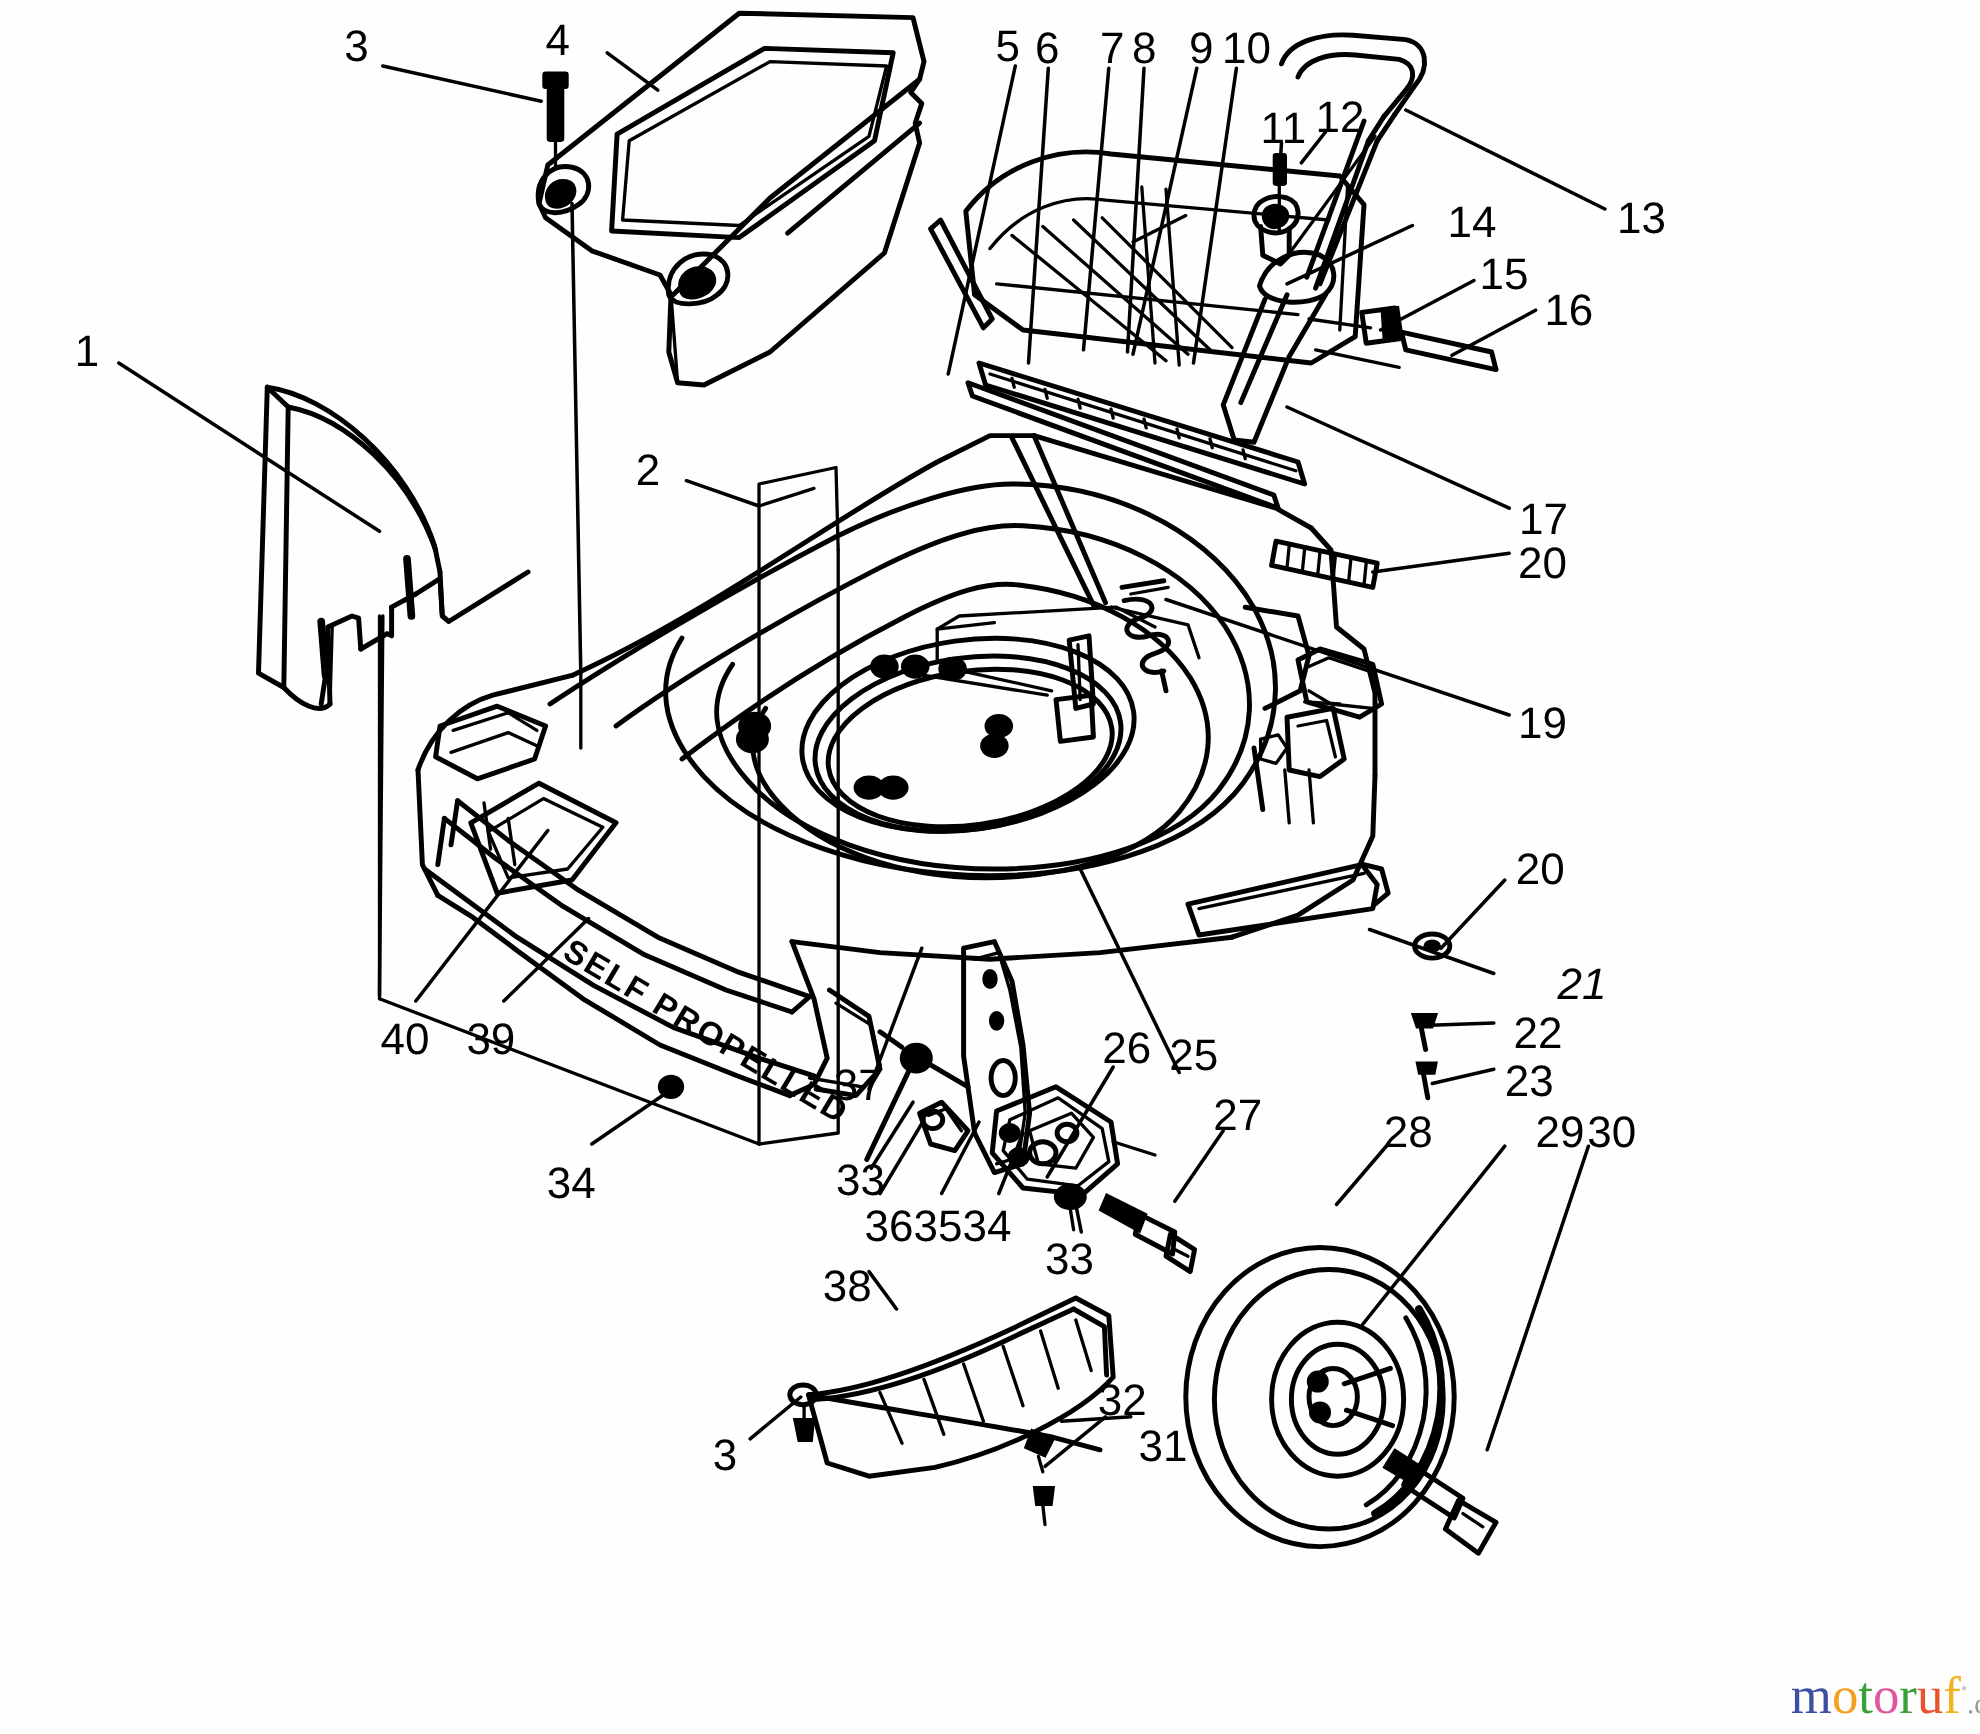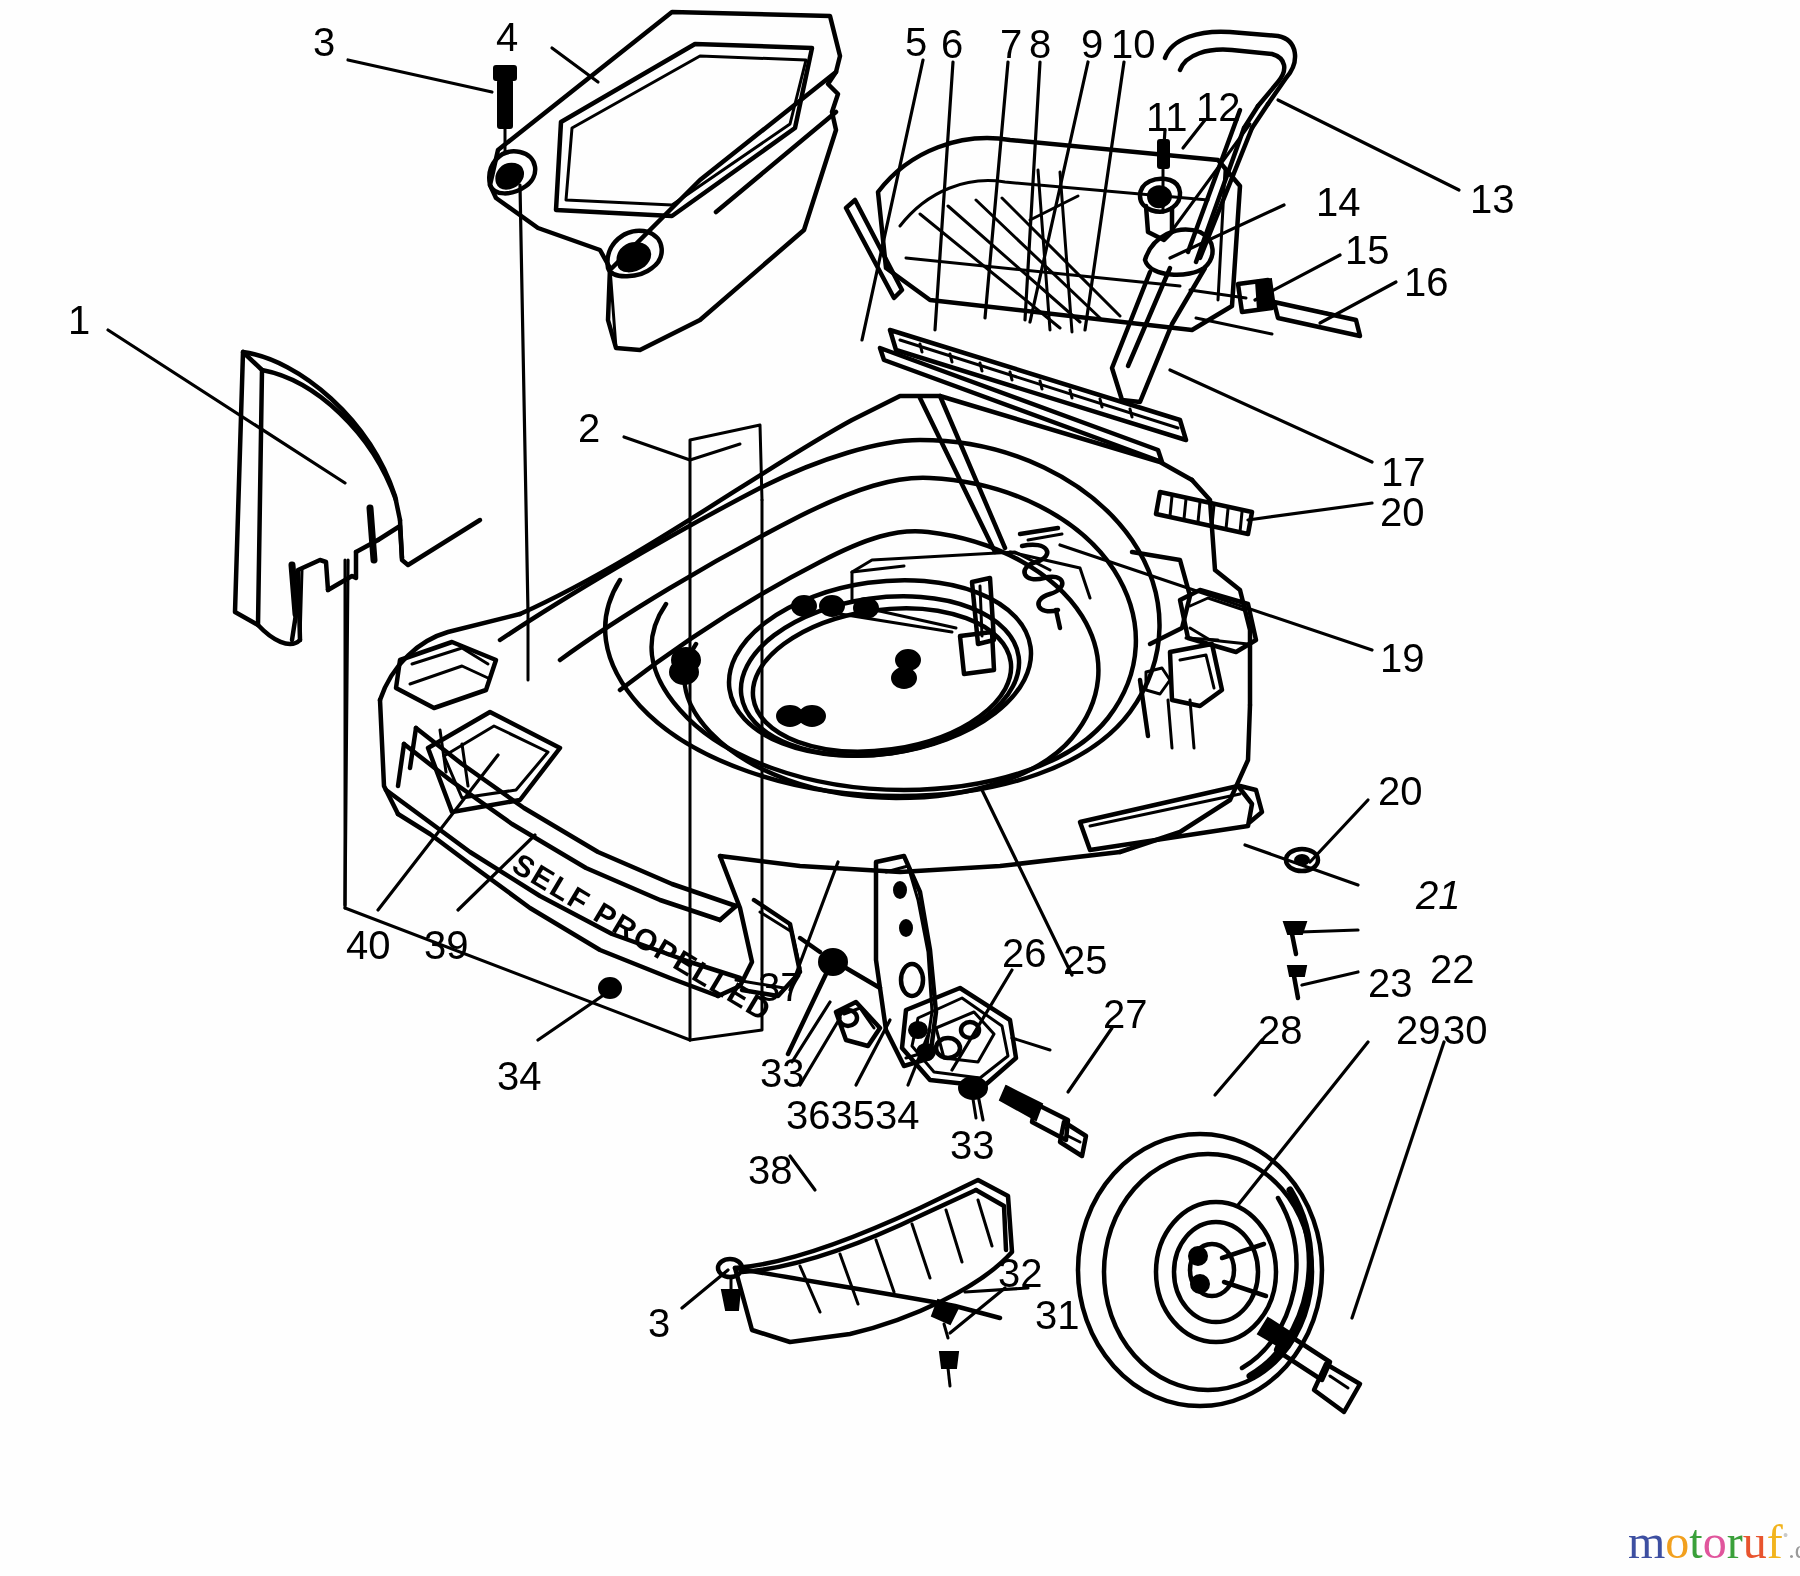--- a/index.html
+++ b/index.html
@@ -410,21 +410,21 @@
   <div class="callout" style="left:1196px;top:87px;">12</div>
   <div class="callout" style="left:1470px;top:179px;">13</div>
   <div class="callout" style="left:1316px;top:182px;">14</div>
   <div class="callout" style="left:1345px;top:230px;">15</div>
   <div class="callout" style="left:1404px;top:262px;">16</div>
   <div class="callout" style="left:1381px;top:452px;">17</div>
   <div class="callout" style="left:1380px;top:492px;">20</div>
   <div class="callout" style="left:1380px;top:638px;">19</div>
   <div class="callout" style="left:1378px;top:771px;">20</div>
   <div class="callout" style="left:1416px;top:875px;font-style:italic;">21</div>
-  <div class="callout" style="left:1430px;top:920px;margin-top:29px;">22</div>
+  <div class="callout" style="left:1376px;top:920px;">22</div>
   <div class="callout" style="left:1368px;top:963px;">23</div>
   <div class="callout" style="left:1063px;top:940px;">25</div>
   <div class="callout" style="left:1002px;top:933px;">26</div>
   <div class="callout" style="left:1103px;top:994px;">27</div>
   <div class="callout" style="left:1258px;top:1010px;">28</div>
   <div class="callout" style="left:1360px;top:1010px;margin-left:36px;">29</div>
   <div class="callout" style="left:1443px;top:1010px;">30</div>
   <div class="callout" style="left:1035px;top:1295px;">31</div>
   <div class="callout" style="left:998px;top:1253px;">32</div>
   <div class="callout" style="left:760px;top:1053px;">33</div>

